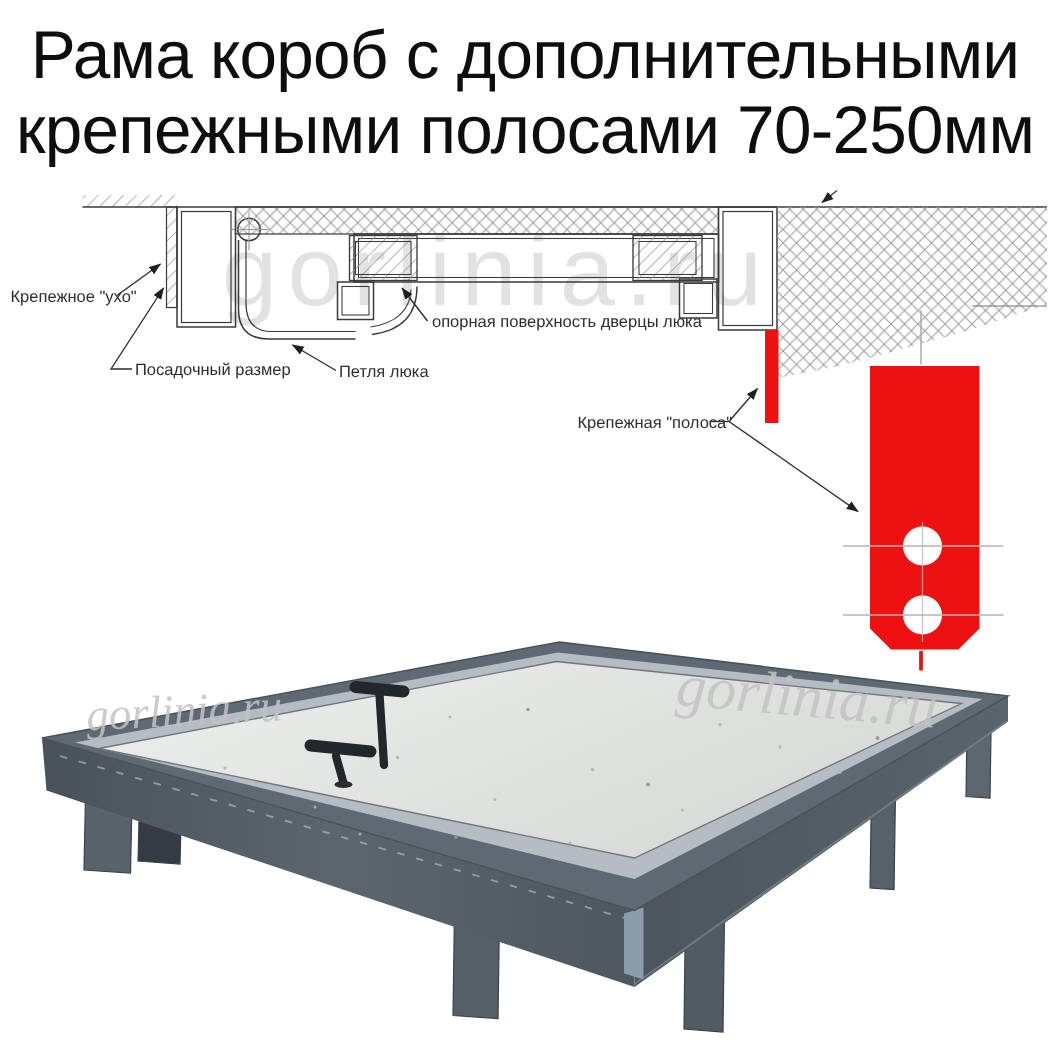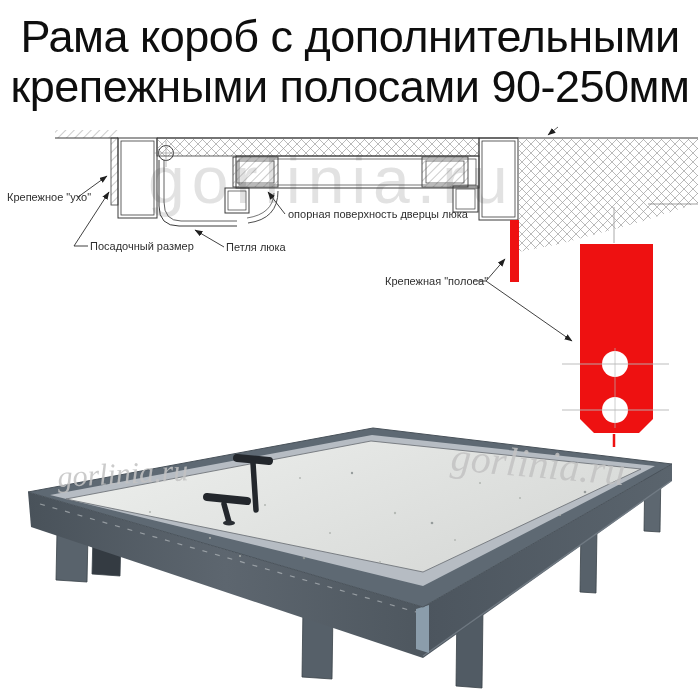--- a/index.html
+++ b/index.html
@@ -15,21 +15,21 @@
   svg text.wm-photo{font-family:"Liberation Serif","Liberation Sans",serif;font-style:italic;
                     fill:#c3c3c3;opacity:.85;}
 </style>
 </head>
 <body>
 
 <div class="canvas">
 
   <div class="title">
     <div>Рама короб с дополнительными</div>
-    <div>крепежными полосами 90-250мм</div>
+    <div>крепежными полосами 70-250мм</div>
   </div>
 
   <svg width="700" height="700" viewBox="0 0 700 700">
     <defs>
       <pattern id="h45" width="6" height="6" patternUnits="userSpaceOnUse" patternTransform="rotate(45)">
         <line x1="0" y1="0" x2="0" y2="6" stroke="#8f8f8f" stroke-width="0.9"></line>
       </pattern>
       <pattern id="hx" width="9" height="9" patternUnits="userSpaceOnUse">
         <path d="M0 9 L9 0 M0 0 L9 9" stroke="#9c9c9c" stroke-width="0.7" fill="none"></path>
       </pattern>

